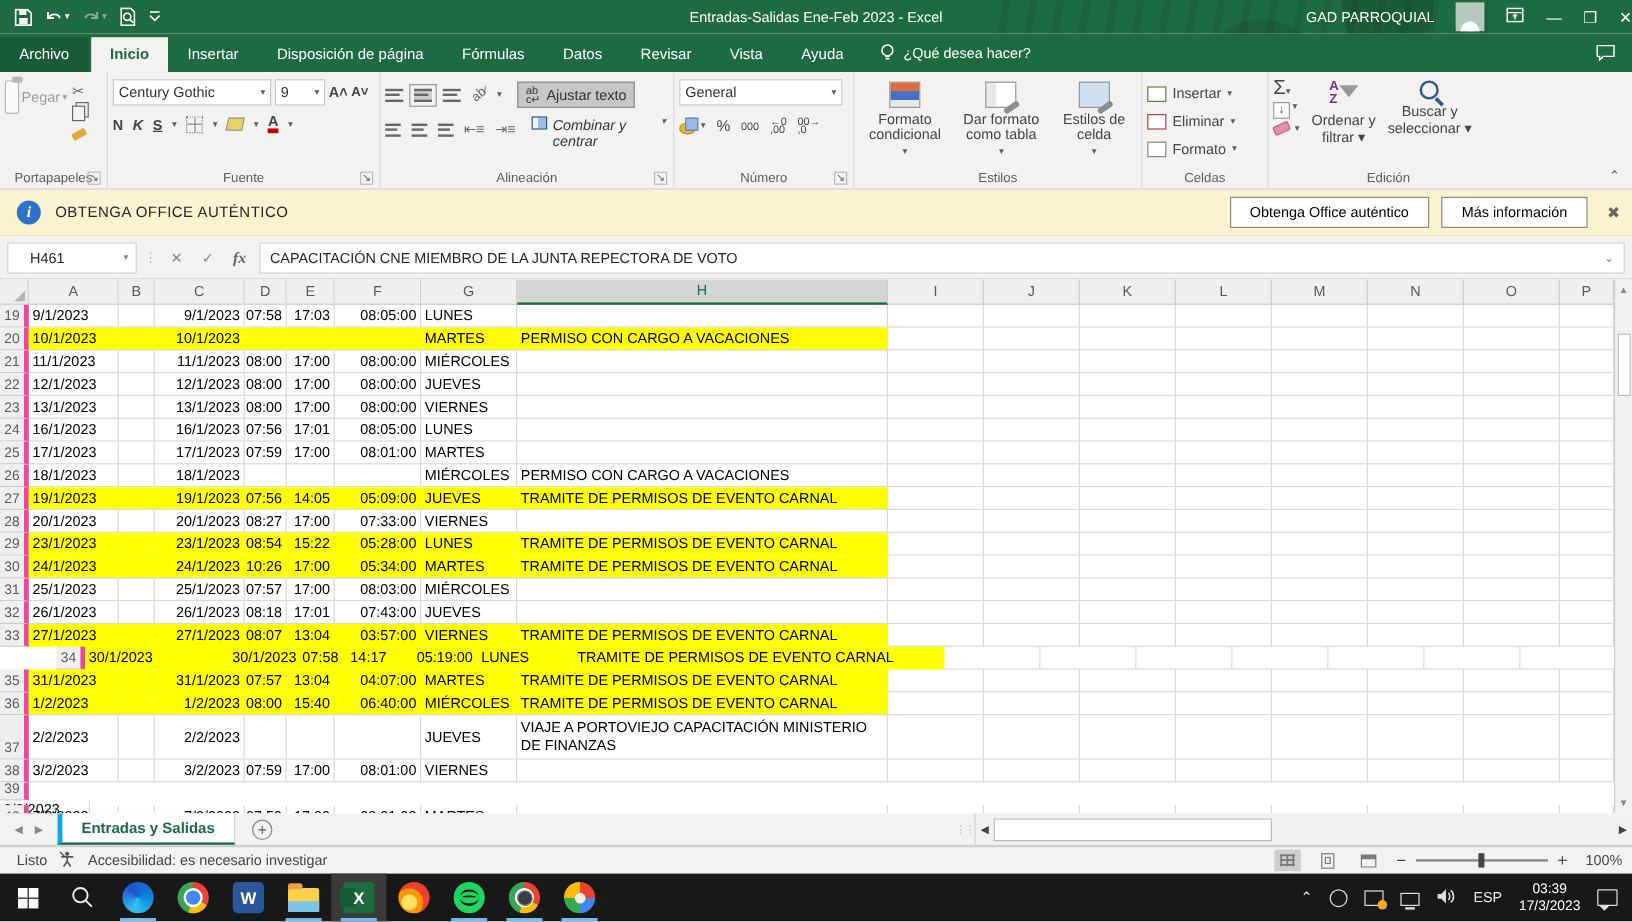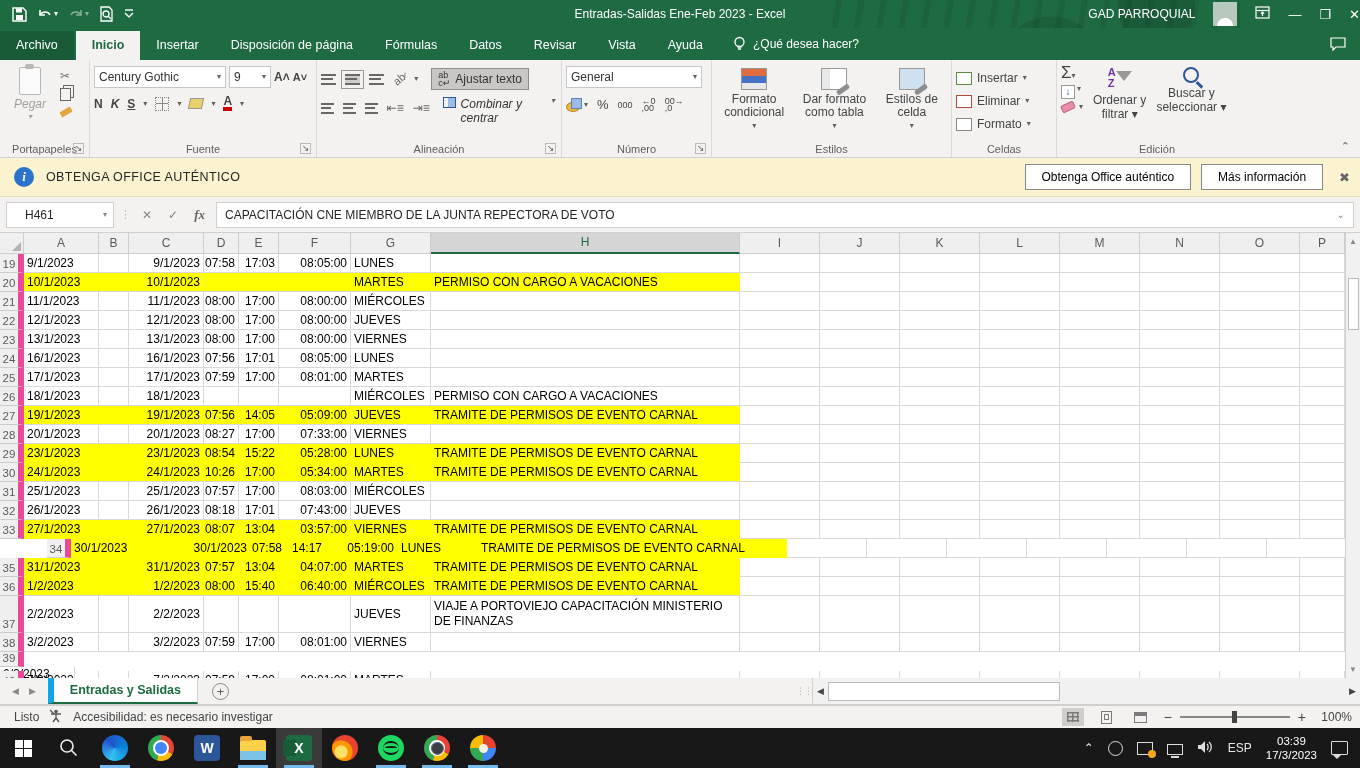--- a/index.html
+++ b/index.html
@@ -31,21 +31,21 @@
   .rtab.active{background:#f3f2f1;color:#1e6b41;font-weight:bold;}
   .tellme{display:flex;align-items:center;gap:7px;margin-left:14px;padding-bottom:8px;}
   .tb-comment{position:absolute;right:14px;bottom:6px;}
 
   
   .ribbon{height:98px;background:#f3f2f1;border-bottom:1px solid #d2d0ce;display:flex;position:relative;}
   .grp{display:flex;flex-direction:column;border-right:1px solid #dcdad8;padding:3px 4px 0;}
   .grp-body{flex:1;display:flex;align-items:flex-start;gap:4px;}
   .grp-foot{height:17px;display:flex;align-items:center;justify-content:center;color:#605e5c;font-size:11px;position:relative;padding:0 10px;}
   .launcher{position:absolute;right:1px;bottom:3px;font-size:9px;color:#605e5c;border:1px solid #bdbbb9;width:11px;height:11px;line-height:9px;text-align:center;}
-  .bigbtn{display:flex;flex-direction:column;align-items:center;width:52px;padding-top:4px;gap:2px;color:#444;font-style:italic;}
+  .bigbtn{display:flex;flex-direction:row;align-items:center;width:52px;padding-top:4px;gap:2px;color:#444;}
   .bigbtn.dis{color:#a19f9d;}
   .smallcol{display:flex;flex-direction:column;gap:5px;padding-top:6px;}
   .ic{display:inline-block;color:#6a6867;}
   .clipboard{width:22px;height:28px;border:1.5px solid #b9b7b5;border-radius:2px;background:#fafafa;position:relative;}
   .clipboard:after{content:"";position:absolute;left:5px;top:-4px;width:9px;height:5px;background:#b9b7b5;border-radius:2px;}
   .combo{background:#fff;border:1px solid #c8c6c4;height:22px;display:flex;align-items:center;padding:0 4px;gap:4px;color:#333;}
   .combo .cv{flex:1;}
   .fontrow{display:flex;gap:3px;align-items:center;}
   .btnrow{display:flex;gap:8px;align-items:center;margin-top:8px;}
   .fmt{font-weight:bold;color:#444;}
@@ -104,35 +104,35 @@
 
   
   .gridwrap{height:445px;position:relative;background:#fff;overflow:hidden;}
   .hdr-row{display:flex;height:21px;}
   .hdr{background:#efefef;border-right:1px solid #cfcdcb;border-bottom:1px solid #cfcdcb;color:#5a5a5a;text-align:center;font-size:12px;line-height:20px;flex:none;overflow:hidden;}
   .hdr.selcol{background:#d5d5d5;color:#1e6b41;border-bottom:2px solid #1e6b41;line-height:19px;}
   .corner{position:relative;}
   .corner:after{content:"";position:absolute;right:2px;bottom:2px;border-left:9px solid transparent;border-bottom:9px solid #b5b3b1;}
   .rows{position:absolute;top:21px;left:0;right:15px;bottom:0;overflow:hidden;}
   .grow{display:flex;}
-  .rn{width:24px;flex:none;background:#efefef;border-right:6px solid #ec4899;border-bottom:1px solid #cfcdcb;color:#5a5a5a;text-align:center;font-size:11.5px;display:flex;align-items:flex-end;justify-content:center;padding-bottom:2px;}
+  .rn{width:24px;flex:none;background:#efefef;border-right:4px solid #ec4899;border-bottom:1px solid #cfcdcb;color:#5a5a5a;text-align:center;font-size:11.5px;display:flex;align-items:flex-end;justify-content:center;padding-bottom:2px;}
   .cell{flex:none;font-size:12px;color:#000;overflow:hidden;white-space:nowrap;display:flex;align-items:center;padding:0 3px;border-right:1px solid #d9d9d9;border-bottom:1px solid #d9d9d9;}
   .cell.r{justify-content:flex-end;}
   .cell.yel{background:#ffff00;border-right-color:transparent;}
   .cell.h-wrap{white-space:normal;line-height:15px;align-items:center;}
   
   .vscroll{position:absolute;top:0;right:0;width:15px;bottom:0;background:#f1f1f1;border-left:1px solid #d2d0ce;display:flex;flex-direction:column;align-items:center;}
   .varr{height:17px;width:100%;text-align:center;color:#8a8886;font-size:8px;line-height:17px;}
   .vthumb{width:11px;height:52px;background:#fff;border:1px solid #bdbbb9;margin-top:28px;}
   .vspace{flex:1;}
 
   
   .sheetbar{height:27px;background:#f3f2f1;border-bottom:1px solid #d2d0ce;display:flex;align-items:center;position:relative;}
   .nav-arrows{display:flex;gap:10px;padding:0 12px;color:#8a8886;font-size:9px;}
-  .stab{height:100%;background:#fff;border-left:6px solid #0ea5e9;border-right:1px solid #d2d0ce;border-bottom:2px solid #1e6b41;display:flex;align-items:center;padding:0 16px;color:#1e6b41;font-weight:bold;font-size:12.5px;}
+  .stab{height:100%;background:#fff;border-left:4px solid #0ea5e9;border-right:1px solid #d2d0ce;border-bottom:2px solid #1e6b41;display:flex;align-items:center;padding:0 16px;color:#1e6b41;font-weight:bold;font-size:12.5px;}
   .addsheet{width:17px;height:17px;border:1px solid #8a8886;border-radius:50%;color:#605e5c;font-size:13px;line-height:15px;text-align:center;margin-left:14px;}
   .hsplit{color:#b5b3b1;font-size:9px;letter-spacing:-1px;margin-left:auto;}
   .hscroll{display:flex;align-items:center;height:100%;width:548px;background:#f1f1f1;border-left:1px solid #d2d0ce;}
   .harr{width:15px;text-align:center;color:#444;font-size:9px;}
   .hthumb{height:19px;width:232px;background:#fff;border:1px solid #bdbbb9;}
   .htrack{flex:1;}
 
   
   .statusbar{height:23px;background:#f3f2f1;border-top:1px solid #d2d0ce;display:flex;align-items:center;padding:0 8px 0 14px;color:#444;gap:10px;}
   .sb-right{margin-left:auto;display:flex;align-items:center;gap:12px;}

